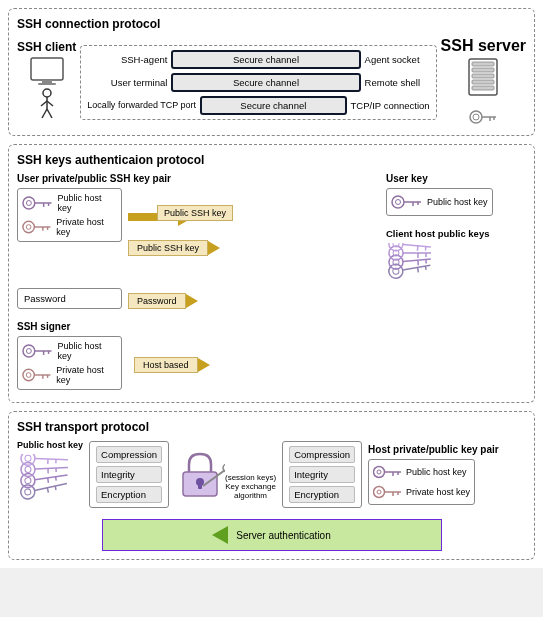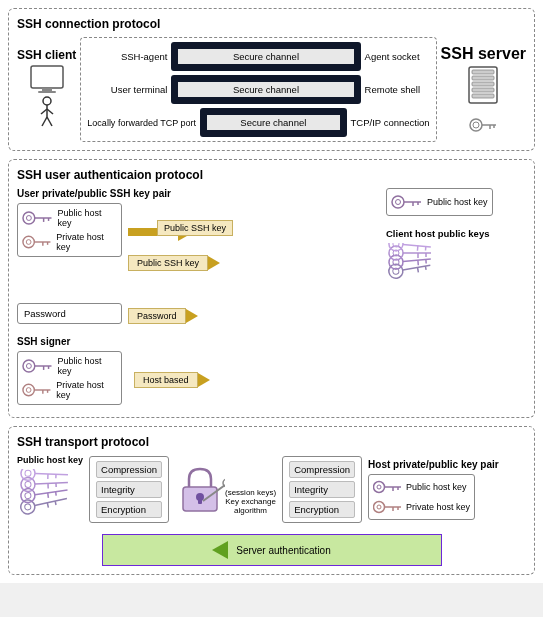--- a/index.html
+++ b/index.html
@@ -59,21 +59,21 @@
       margin-bottom: 4px;
     }
     .proto-row:last-child { margin-bottom: 0; }
     .proto-label {
       font-size: 9.5px;
       min-width: 80px;
       text-align: right;
     }
     .secure-channel {
       background: #e8e8e8;
-      border: 7px solid #0f172a;
+      border: 2px solid #0f172a;
       border-radius: 3px;
       padding: 2px 8px;
       font-size: 9.5px;
       flex: 1;
       text-align: center;
     }
     .right-label {
       font-size: 9.5px;
       min-width: 65px;
       text-align: left;
@@ -246,21 +246,21 @@
           <circle cx="8" cy="10" r="3" fill="none" stroke="#888" stroke-width="1"></circle>
           <line x1="14" y1="10" x2="28" y2="10" stroke="#888" stroke-width="1.5"></line>
           <line x1="22" y1="10" x2="22" y2="14" stroke="#888" stroke-width="1.5"></line>
           <line x1="26" y1="10" x2="26" y2="13" stroke="#888" stroke-width="1.5"></line>
         </svg>
       </div>
     </div>
   </div>
 
   <div class="section2">
-    <div class="section-title">SSH user authenticaion protocol</div>
+    <div class="section-title">SSH keys authenticaion protocol</div>
     <div class="s2-content">
 
       <div class="s2-left">
         <div class="sub-label">User private/public SSH key pair</div>
 
         <div style="display:flex;align-items:center;gap:6px;margin-bottom:8px;">
           <div class="key-pair-box">
             <div style="display:flex;align-items:center;gap:4px;">
               <svg width="32" height="18" viewBox="0 0 32 18">
                 <circle cx="7" cy="9" r="6" fill="none" stroke="#9070a0" stroke-width="1.5"></circle>
@@ -335,20 +335,21 @@
             </div>
           </div>
           <div style="display:flex;align-items:center;gap:0;margin-left:6px;">
             <div style="background:#f5e8c0;border:1px solid #c8b060;padding:2px 8px;font-size:9px;">Host based</div>
             <div style="width:0;height:0;border-top:7px solid transparent;border-bottom:7px solid transparent;border-left:12px solid #c8a020;"></div>
           </div>
         </div>
       </div>
 
       <div class="s2-right">
+        <div class="sub-label">User key</div>
         
         <div style="border:1px solid #888;border-radius:3px;padding:4px;display:inline-block;margin-bottom:12px;">
           <div style="display:flex;align-items:center;gap:4px;">
             <svg width="32" height="18" viewBox="0 0 32 18">
               <circle cx="7" cy="9" r="6" fill="none" stroke="#9070a0" stroke-width="1.5"></circle>
               <circle cx="7" cy="9" r="2.5" fill="none" stroke="#9070a0" stroke-width="1"></circle>
               <line x1="13" y1="9" x2="30" y2="9" stroke="#9070a0" stroke-width="1.5"></line>
               <line x1="22" y1="9" x2="22" y2="13" stroke="#9070a0" stroke-width="1.5"></line>
               <line x1="27" y1="9" x2="27" y2="12" stroke="#9070a0" stroke-width="1.5"></line>
             </svg>

